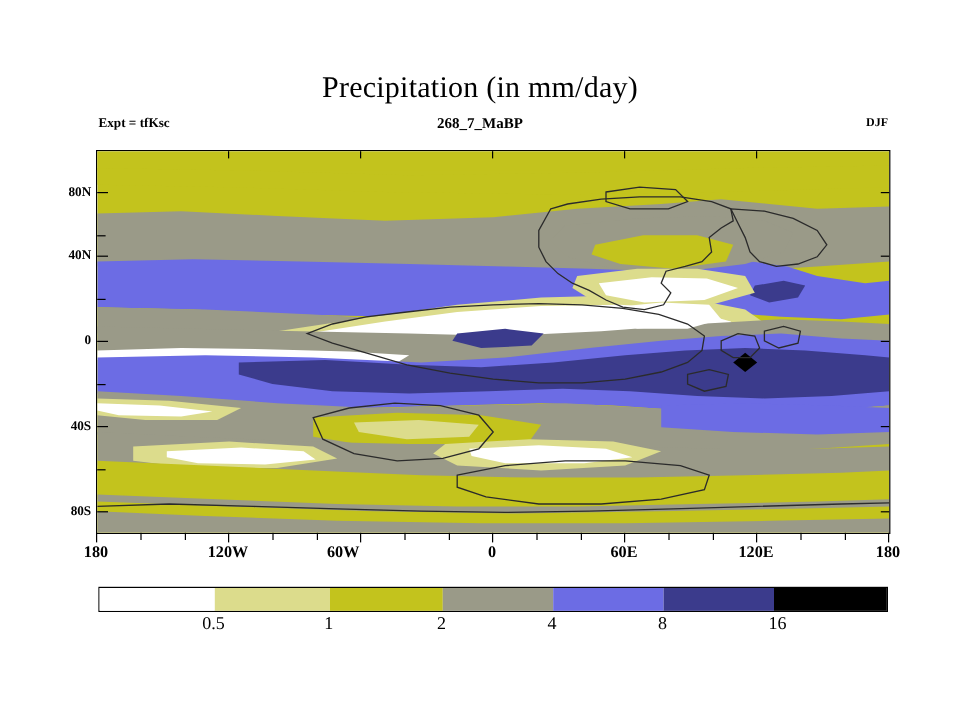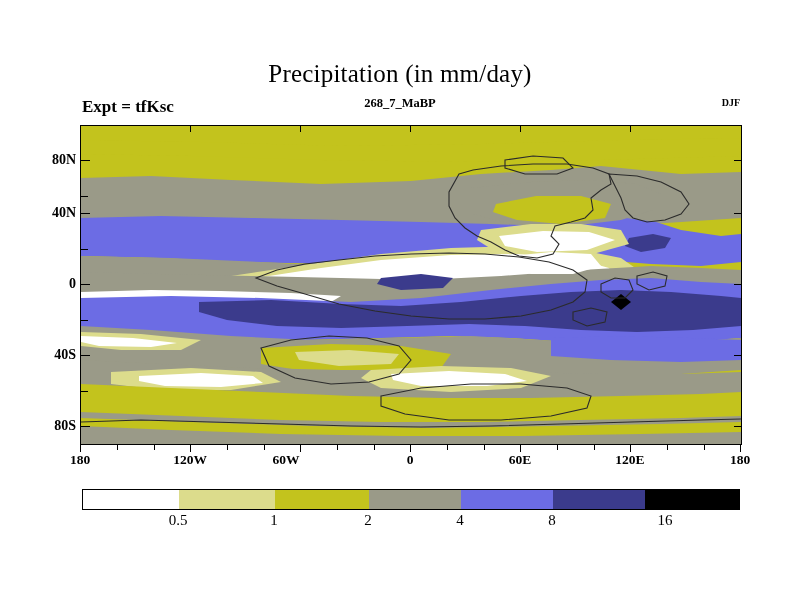--- a/index.html
+++ b/index.html
@@ -32,21 +32,21 @@
     top: 96px;
     width: 800px;
     text-align: center;
     font-size: 12.5px;
     font-weight: bold;
   }
   #expt-label {
     position: absolute;
     left: 82px;
     top: 97px;
-    font-size: 17px;
+    font-size: 11px;
     font-weight: bold;
   }
   #season-label {
     position: absolute;
     right: 60px;
     top: 97px;
     font-size: 10px;
     font-weight: bold;
   }
 
@@ -70,21 +70,21 @@
     height: 318px;
     display: block;
   }
 
   
   .ylab {
     position: absolute;
     right: 724px; 
     width: 60px;
     text-align: right;
-    font-size: 14px;
+    font-size: 11px;
     font-weight: bold;
     transform: translateY(-50%);
   }
   .xlab {
     position: absolute;
     top: 452px;
     font-size: 13.5px;
     font-weight: bold;
     transform: translateX(-50%);
     white-space: nowrap;
@@ -353,13 +353,13 @@
   <div class="swatch" style="width:92px;background:#6c6ce4"></div>
   <div class="swatch" style="width:92px;background:#3b3b8c"></div>
   <div class="swatch" style="flex:1;background:#000000"></div>
 </div>
 
 <div class="cb-tick-label" style="left:178px">0.5</div>
 <div class="cb-tick-label" style="left:274px">1</div>
 <div class="cb-tick-label" style="left:368px">2</div>
 <div class="cb-tick-label" style="left:460px">4</div>
 <div class="cb-tick-label" style="left:552px">8</div>
-<div class="cb-tick-label" style="left:665px">16</div>
+<div class="cb-tick-label" style="left:648px">16</div>
 
 </body></html>

